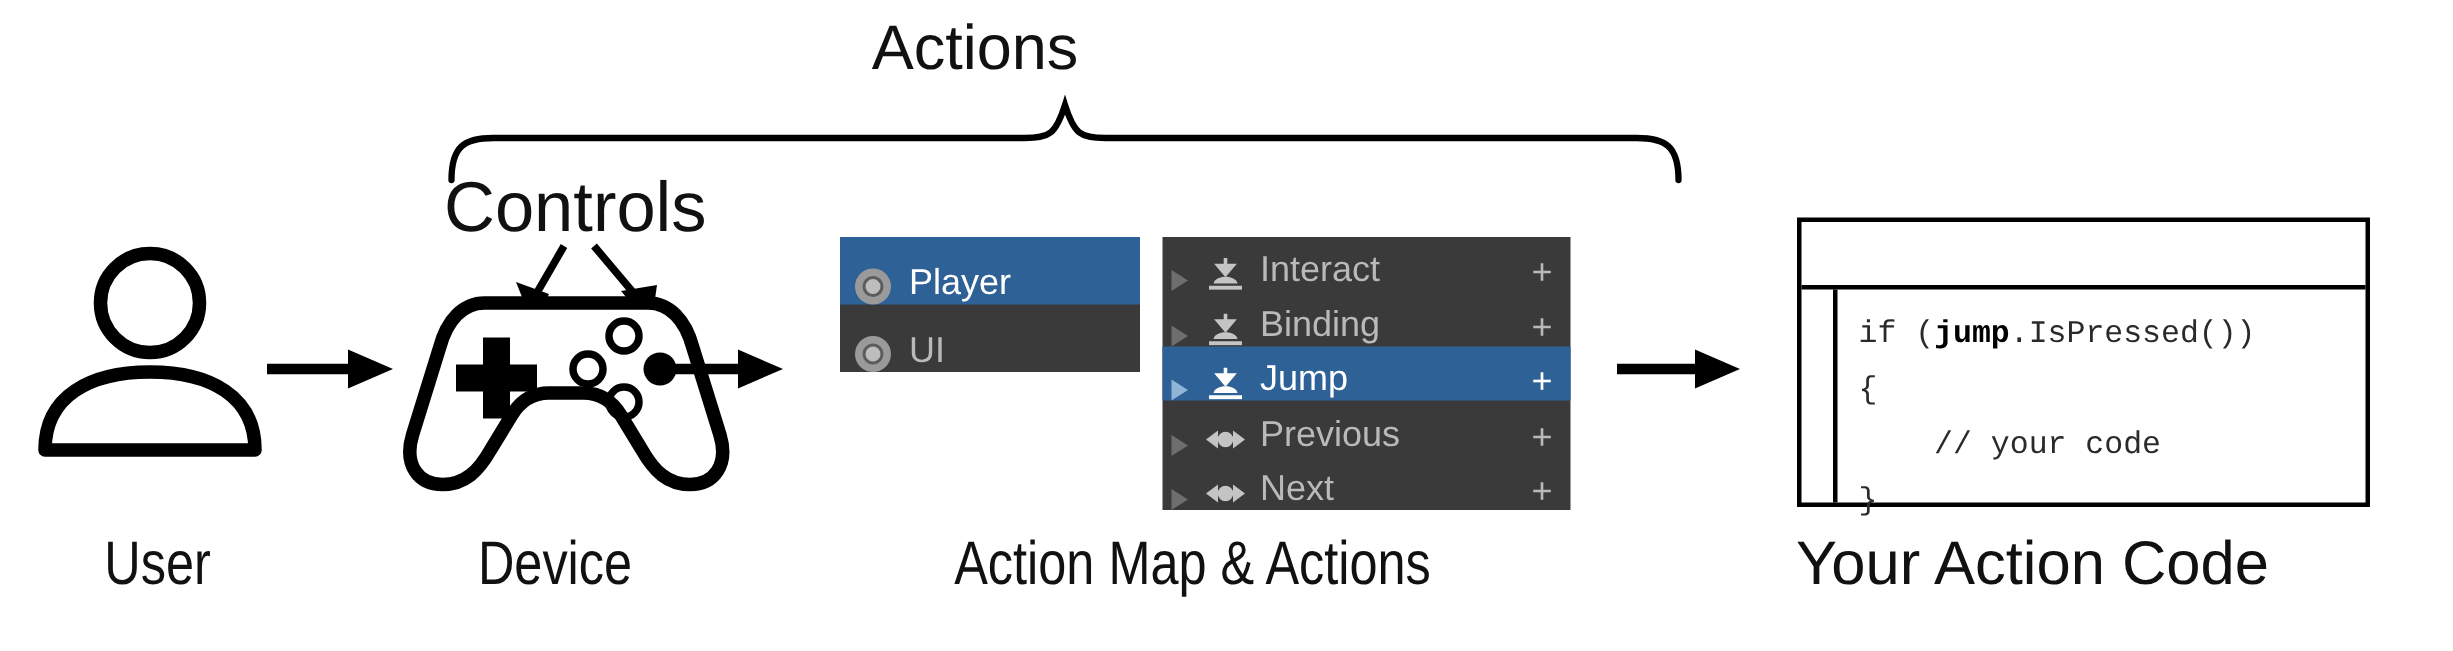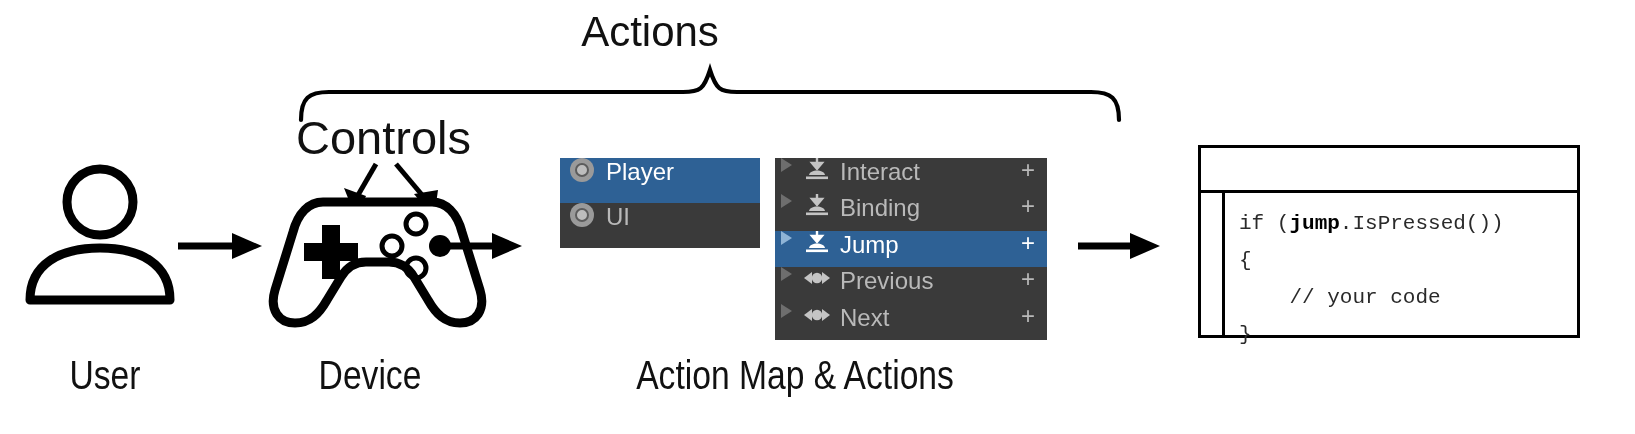--- a/index.html
+++ b/index.html
@@ -51,21 +51,21 @@
   #cap-device { left: 230px;  top: 352px; width: 280px; transform-origin: center top; }
   #cap-map    { left: 545px;  top: 352px; width: 500px; transform-origin: center top; }
   #cap-code   { left: 1105px; top: 352px; width: 500px; }
 
   
   .panel {
     background: #3a3a3a;
   }
   .row {
     display: flex;
-    align-items: flex-start;
+    align-items: flex-end;
     height: 38px;
     box-sizing: border-box;
     color: #b9b9b9;
     font-size: 24px;
     font-family: "Liberation Sans", sans-serif;
   }
   .row.selected {
     background: #2e6195;
     color: #ffffff;
   }
@@ -319,14 +319,15 @@
       <div id="code-text"><span>if (</span><b>jump</b><span>.IsPressed())</span>
 <span>{</span>
 <span>    // your code</span>
 <span>}</span></div>
     </div>
   </div>
 
   <div class="abs caption condensed" id="cap-user">User</div>
   <div class="abs caption condensed" id="cap-device">Device</div>
   <div class="abs caption condensed" id="cap-map">Action Map &amp; Actions</div>
+  <div class="abs caption" id="cap-code">Your Action Code</div>
 
 </div>
 
 </body></html>

